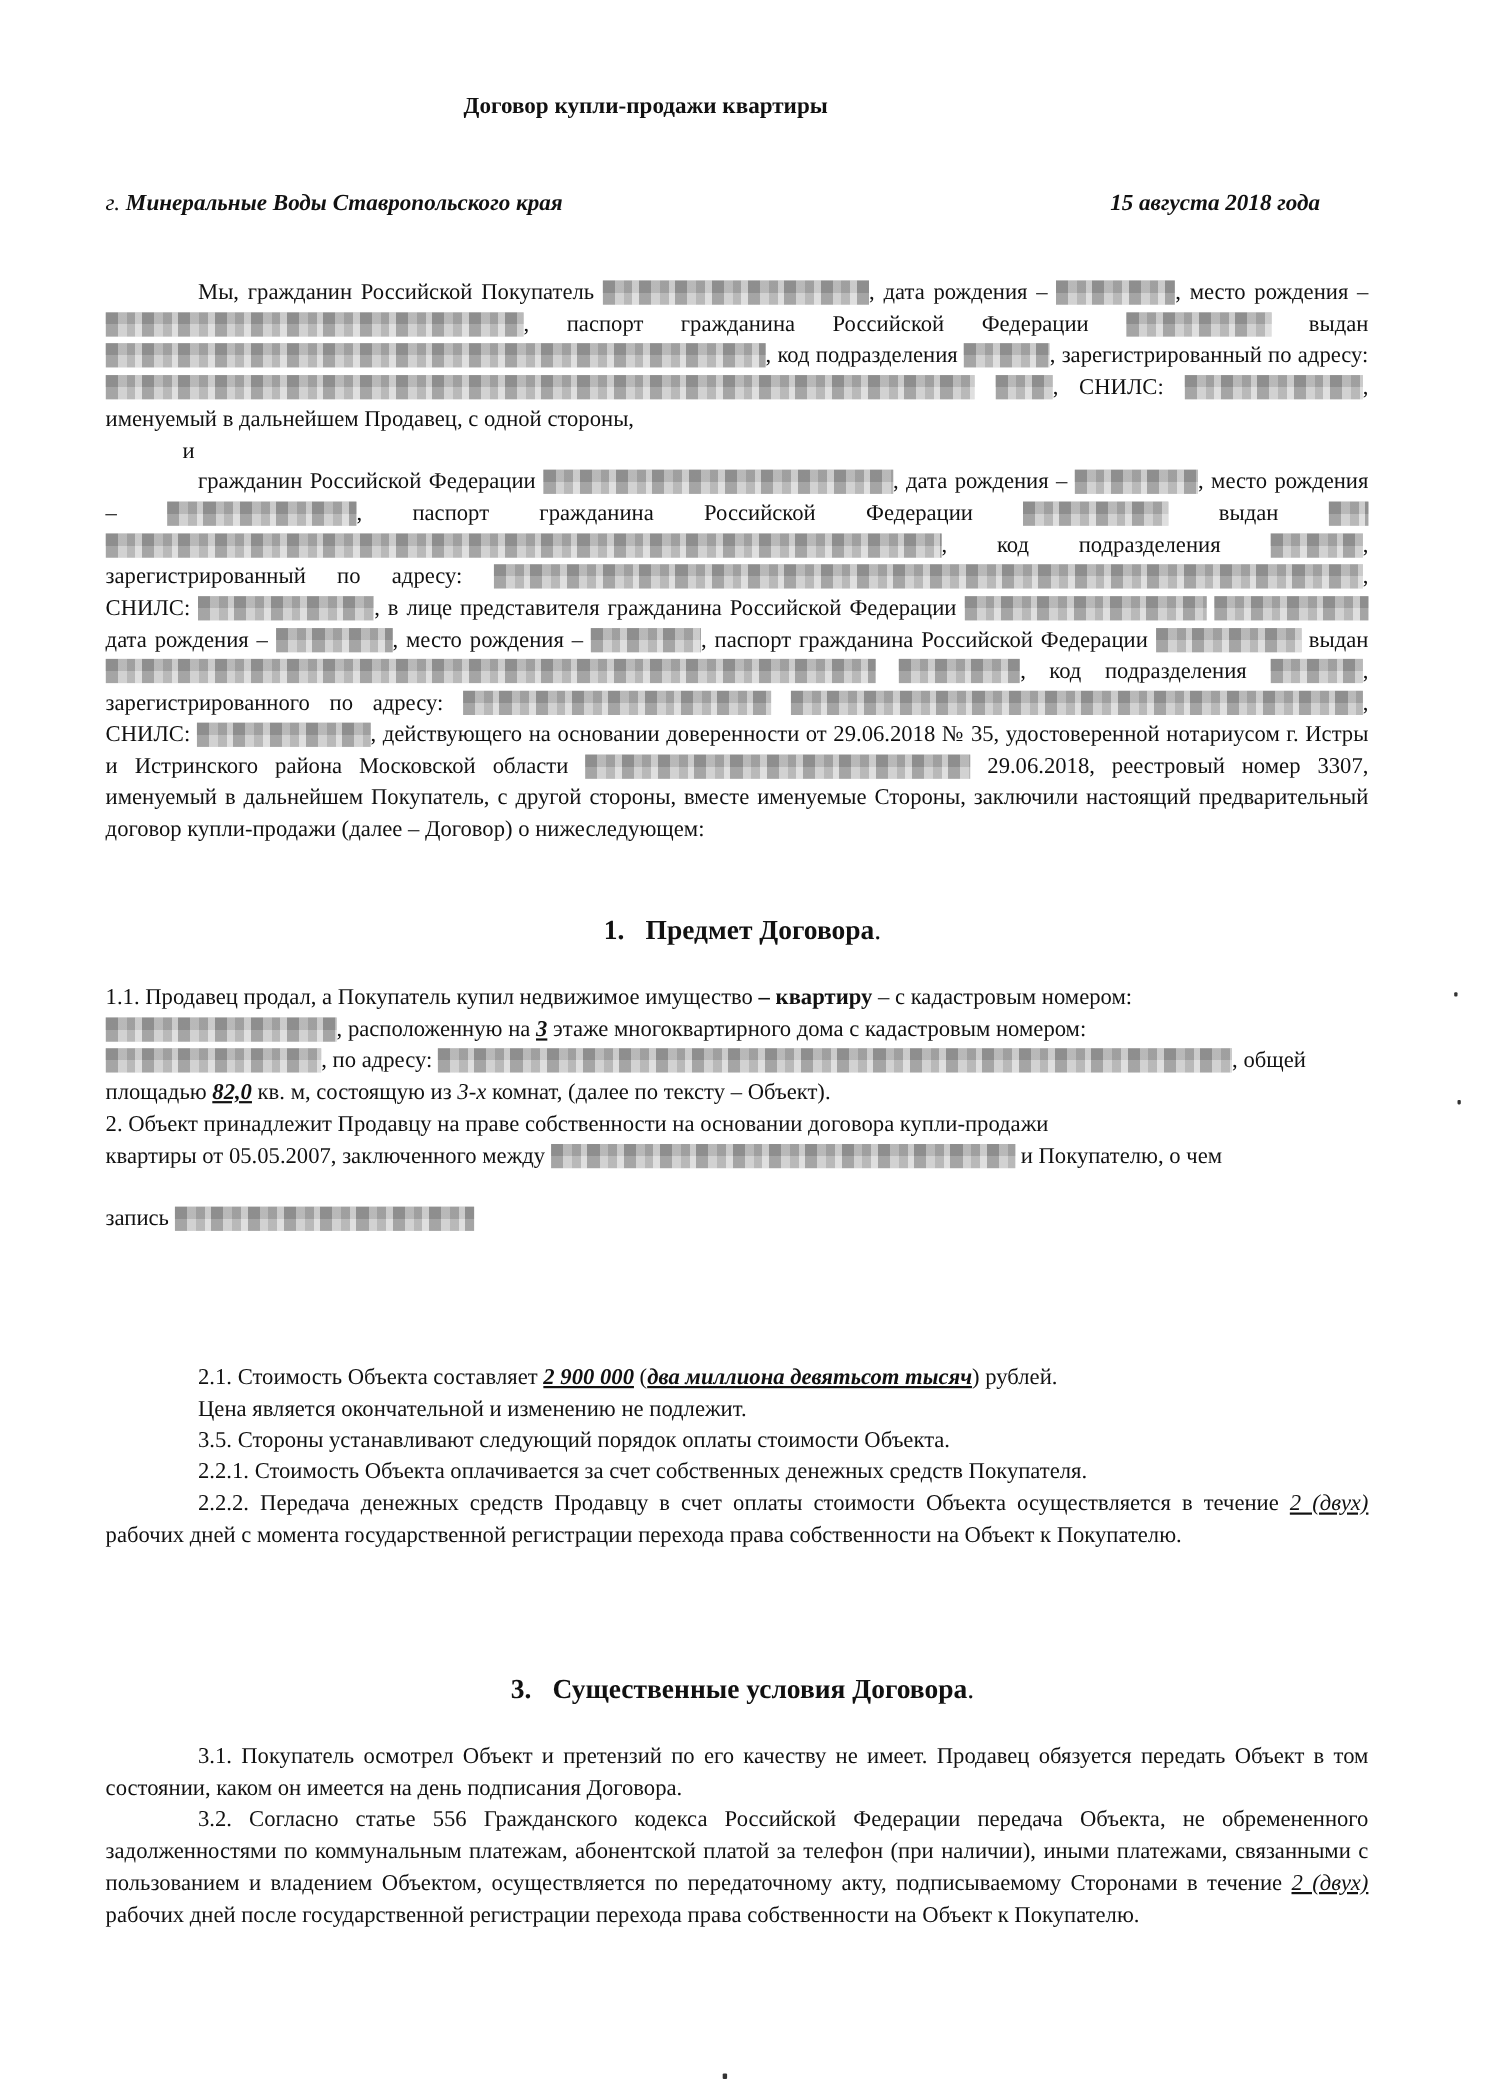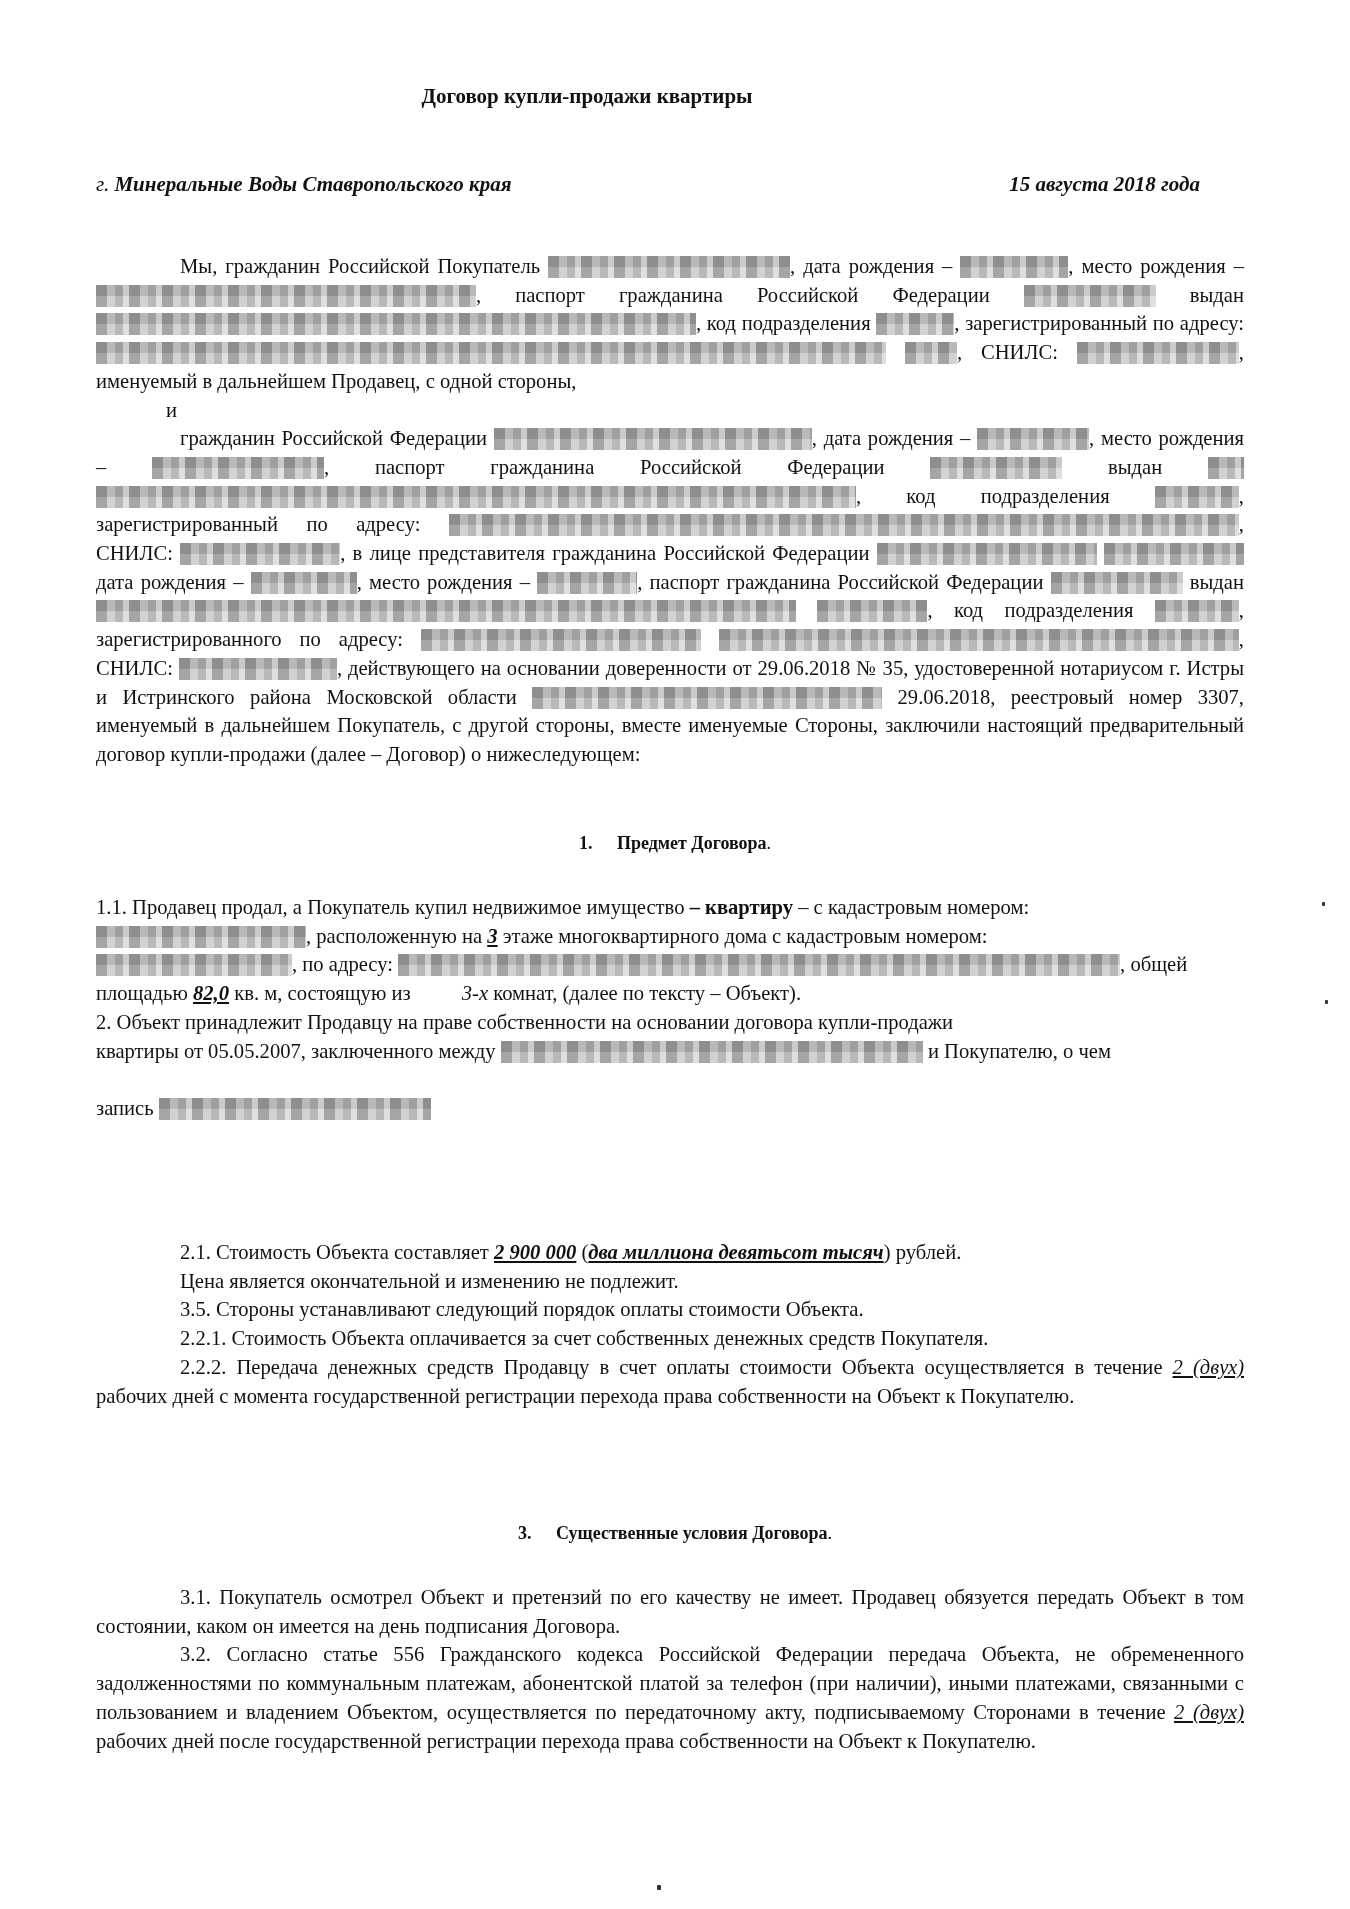--- a/index.html
+++ b/index.html
@@ -10,31 +10,31 @@
            font-weight: bold; font-size: 21px; }
   .placedate { position: absolute; top: 172px; left: 96px; width: 1104px;
                font-style: italic; font-weight: bold; font-size: 21px; }
   .placedate .city-prefix { font-weight: normal; }
   .placedate .date { position: absolute; right: 0; top: 0; }
   .text { position: absolute; left: 96px; width: 1148px; font-size: 20.6px; line-height: 28.7px; }
   .text p { margin: 0; text-align: justify; }
   .ind { text-indent: 84px; }
   .pad-i { padding-left: 84px; }
   .heading { position: absolute; left: 0; width: 1350px; text-align: center;
-             font-weight: bold; font-size: 18px; }
+             font-weight: bold; font-size: 25px; }
   .heading .num { display: inline-block; width: 38px; text-align: left; }
   .heading .dot { font-weight: normal; }
   .redact { display: inline-block; height: 22px; vertical-align: -5px;
             background:
               repeating-linear-gradient(90deg, rgba(120,120,120,.55) 0 11px, rgba(200,200,200,.5) 11px 19px, rgba(150,150,150,.5) 19px 27px, rgba(225,225,225,.6) 27px 33px),
               linear-gradient(180deg, #a9a9a9 0 50%, #dcdcdc 50% 100%); }
   .ub { font-weight: bold; font-style: italic; text-decoration: underline; }
   .ui { font-style: italic; text-decoration: underline; }
   .b { font-weight: bold; }
-  .i { font-style: italic; margin-left: 46px; }
+  .i { font-style: italic; }
   .mark { position: absolute; width: 3px; height: 4px; background: #333; border-radius: 1px; }
 </style>
 </head>
 <body>
 
 <div class="page">
 
   <div class="title">Договор купли-продажи квартиры</div>
 
   <div class="placedate">

